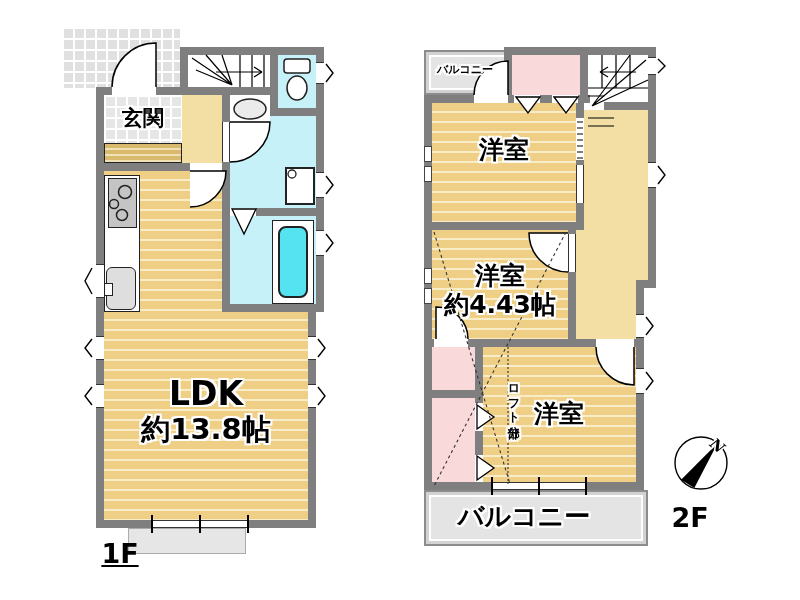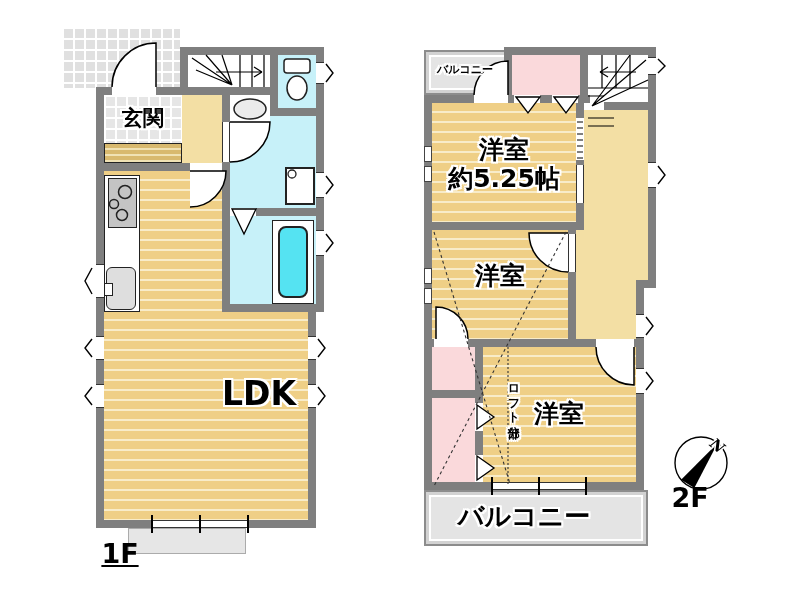--- a/index.html
+++ b/index.html
@@ -230,31 +230,32 @@
 
     <g>
       <circle cx="701" cy="463" r="26" fill="#fff" stroke="#000" stroke-width="1.4"></circle>
       <polygon points="717.7,443.1 694.3,488.1 681.1,479.7" fill="#000"></polygon>
       <text x="711" y="449" font-size="15" font-style="italic" font-weight="bold" font-family="DejaVu Serif, serif" transform="rotate(40 715 444)" paint-order="stroke" stroke="#fff" stroke-width="3" fill="#000">N</text>
     </g>
   </svg>
 
   <div class="olabel" style="left:104px;top:106px;width:78px;font-size:21px;">玄関</div>
   <div class="olabel" style="left:116px;top:375px;width:180px;">
-    <div style="font-size:33px;text-align:right;">LDK</div>
+    <div style="font-size:33px;">LDK</div>
+    <div style="font-size:29px;">約13.8帖</div>
   </div>
   <div class="olabel" style="left:424px;top:136px;width:160px;">
     <div style="font-size:25px;">洋室</div>
-    <div style="font-size:25px;">約5.25帖</div>
   </div>
   <div class="olabel" style="left:420px;top:262px;width:160px;">
     <div style="font-size:25px;">洋室</div>
+    <div style="font-size:25px;">約4.43帖</div>
   </div>
   <div class="olabel" style="left:479px;top:400px;width:160px;">
     <div style="font-size:25px;">洋室</div>
   </div>
   <div class="olabel" style="left:428px;top:64px;width:74px;font-size:11px;">バルコニー</div>
   <div class="olabel" style="left:434px;top:502px;width:180px;font-size:26px;">バルコニー</div>
   <div class="olabel" style="left:506px;top:356px;height:82px;font-size:12px;writing-mode:vertical-rl;text-orientation:upright;">ロフト部分</div>
   <div class="plain-label" style="left:98px;top:538px;width:44px;font-size:27px;text-decoration:underline;">1F</div>
-  <div class="plain-label" style="left:666px;top:482px;width:48px;font-size:27px;">2F</div>
+  <div class="plain-label" style="left:666px;top:502px;width:48px;font-size:27px;">2F</div>
 
 </div>
 
 </body></html>

